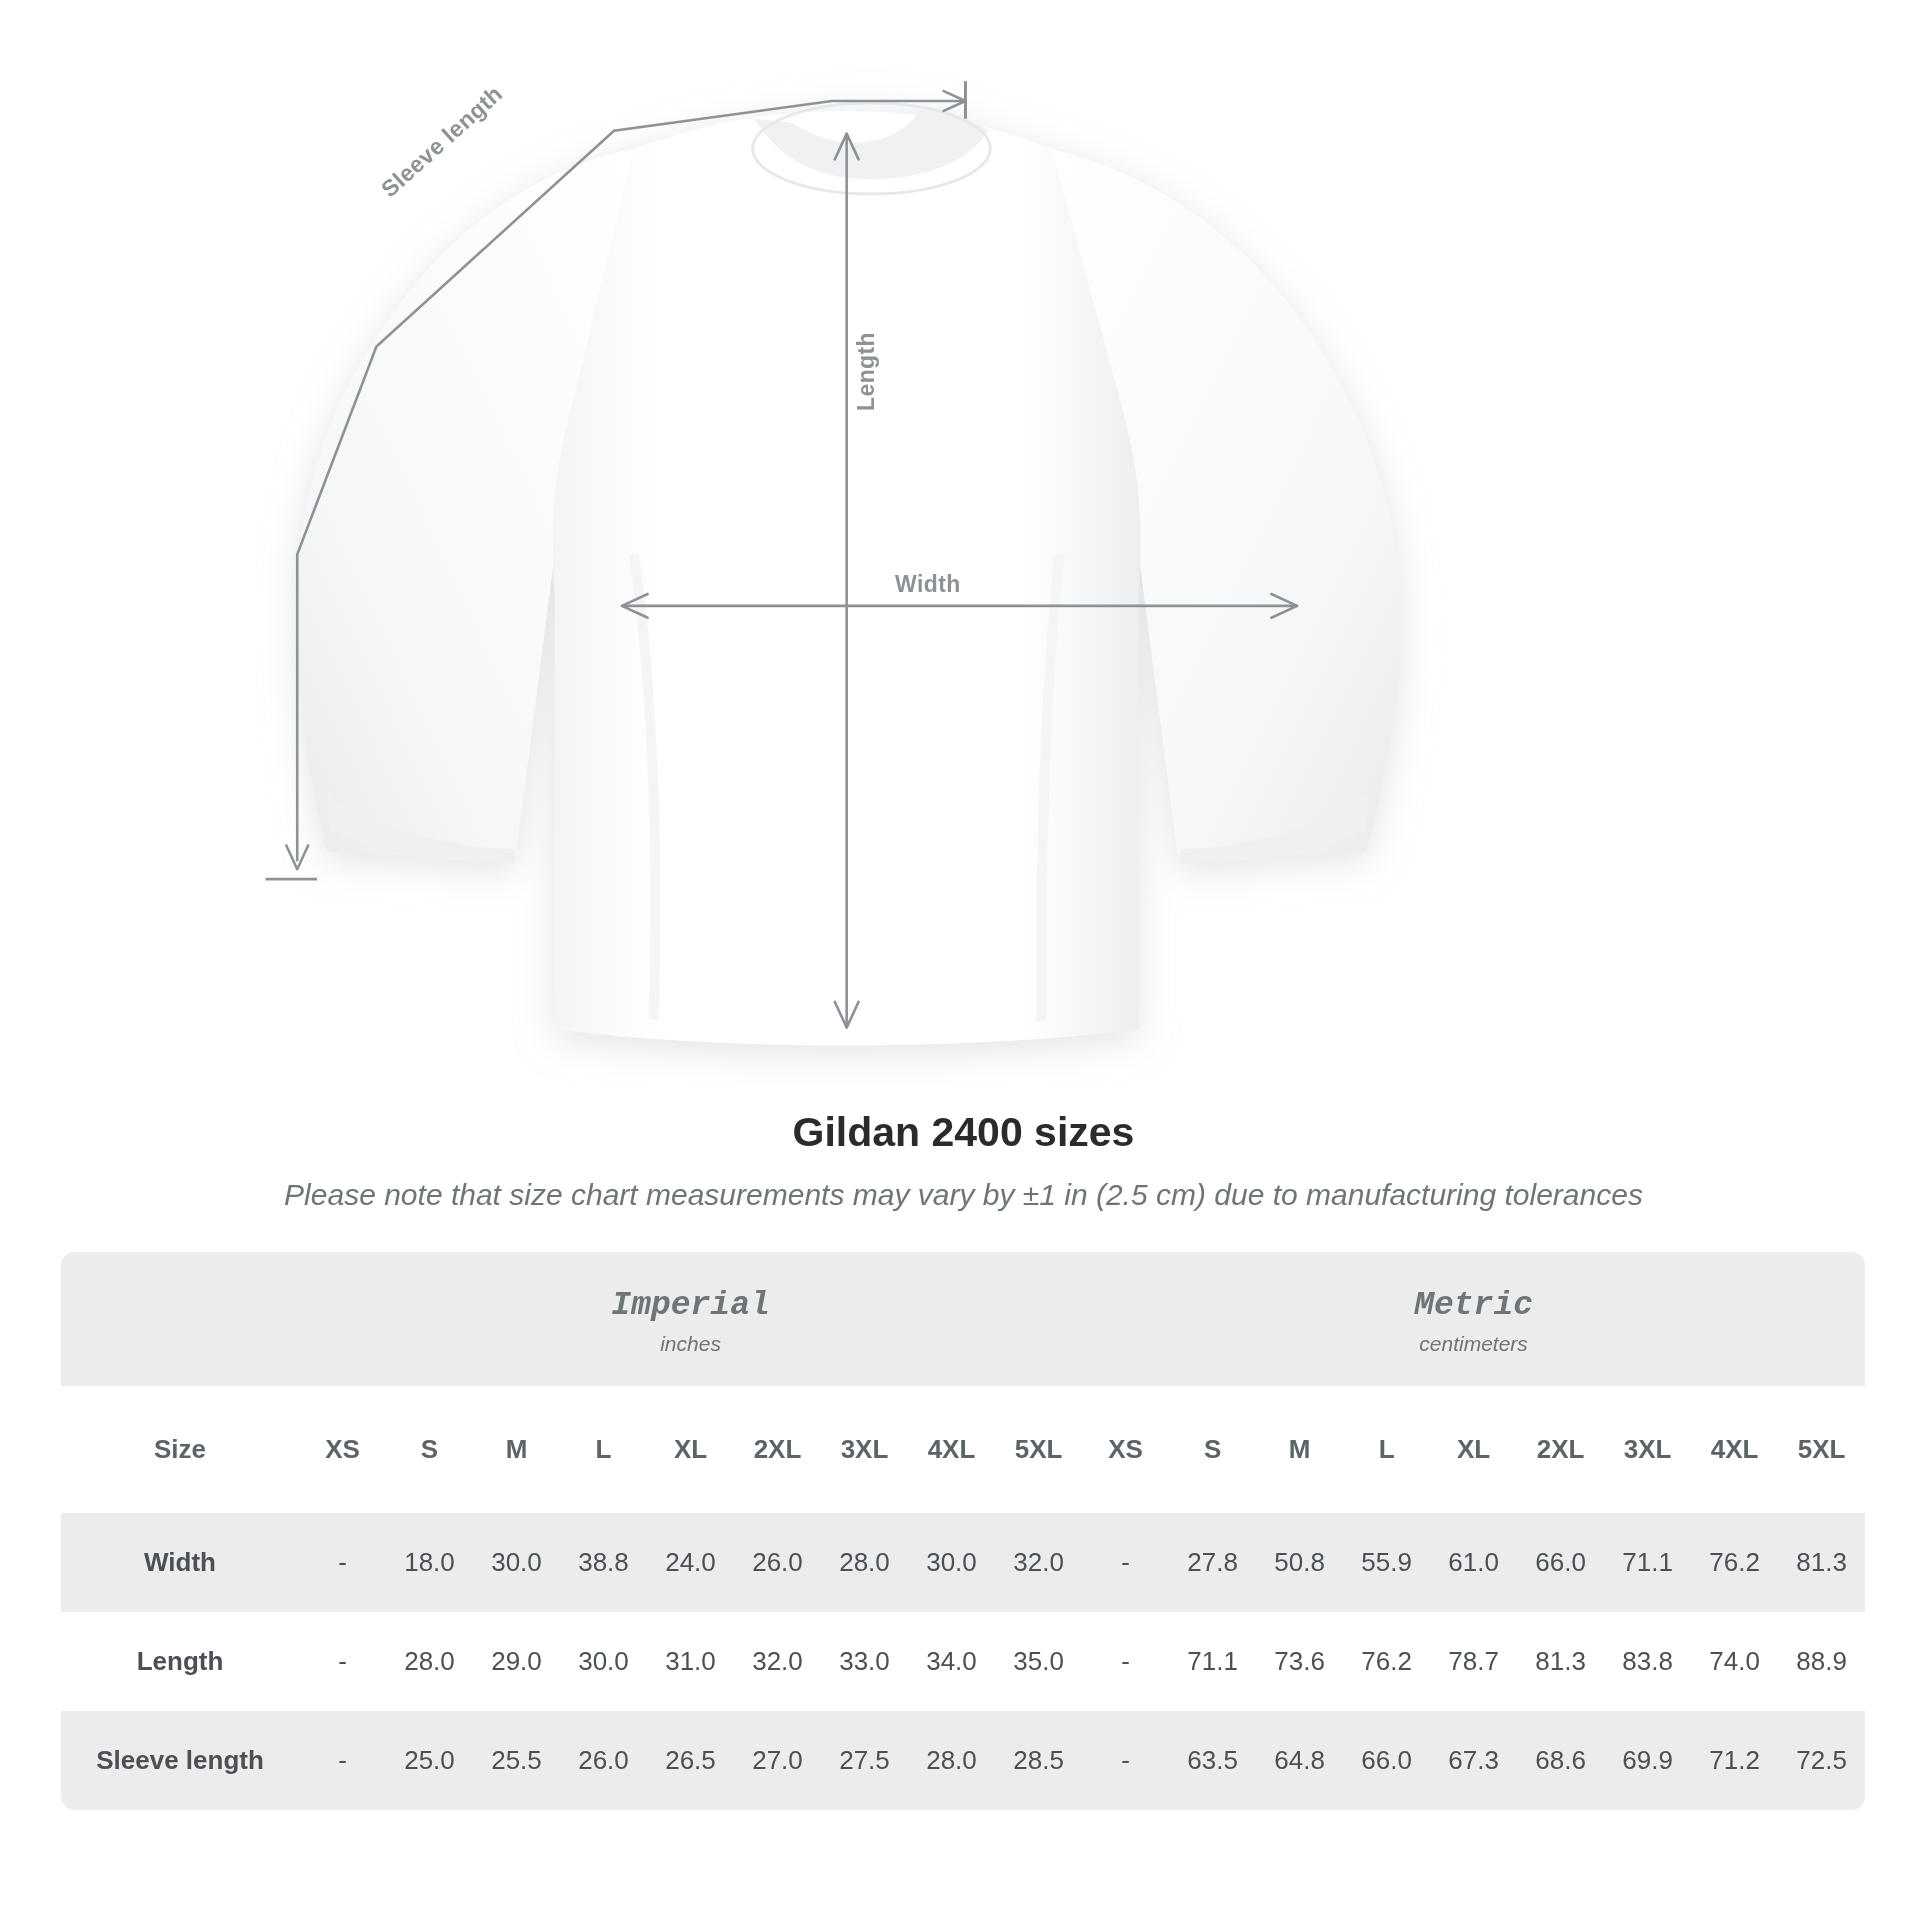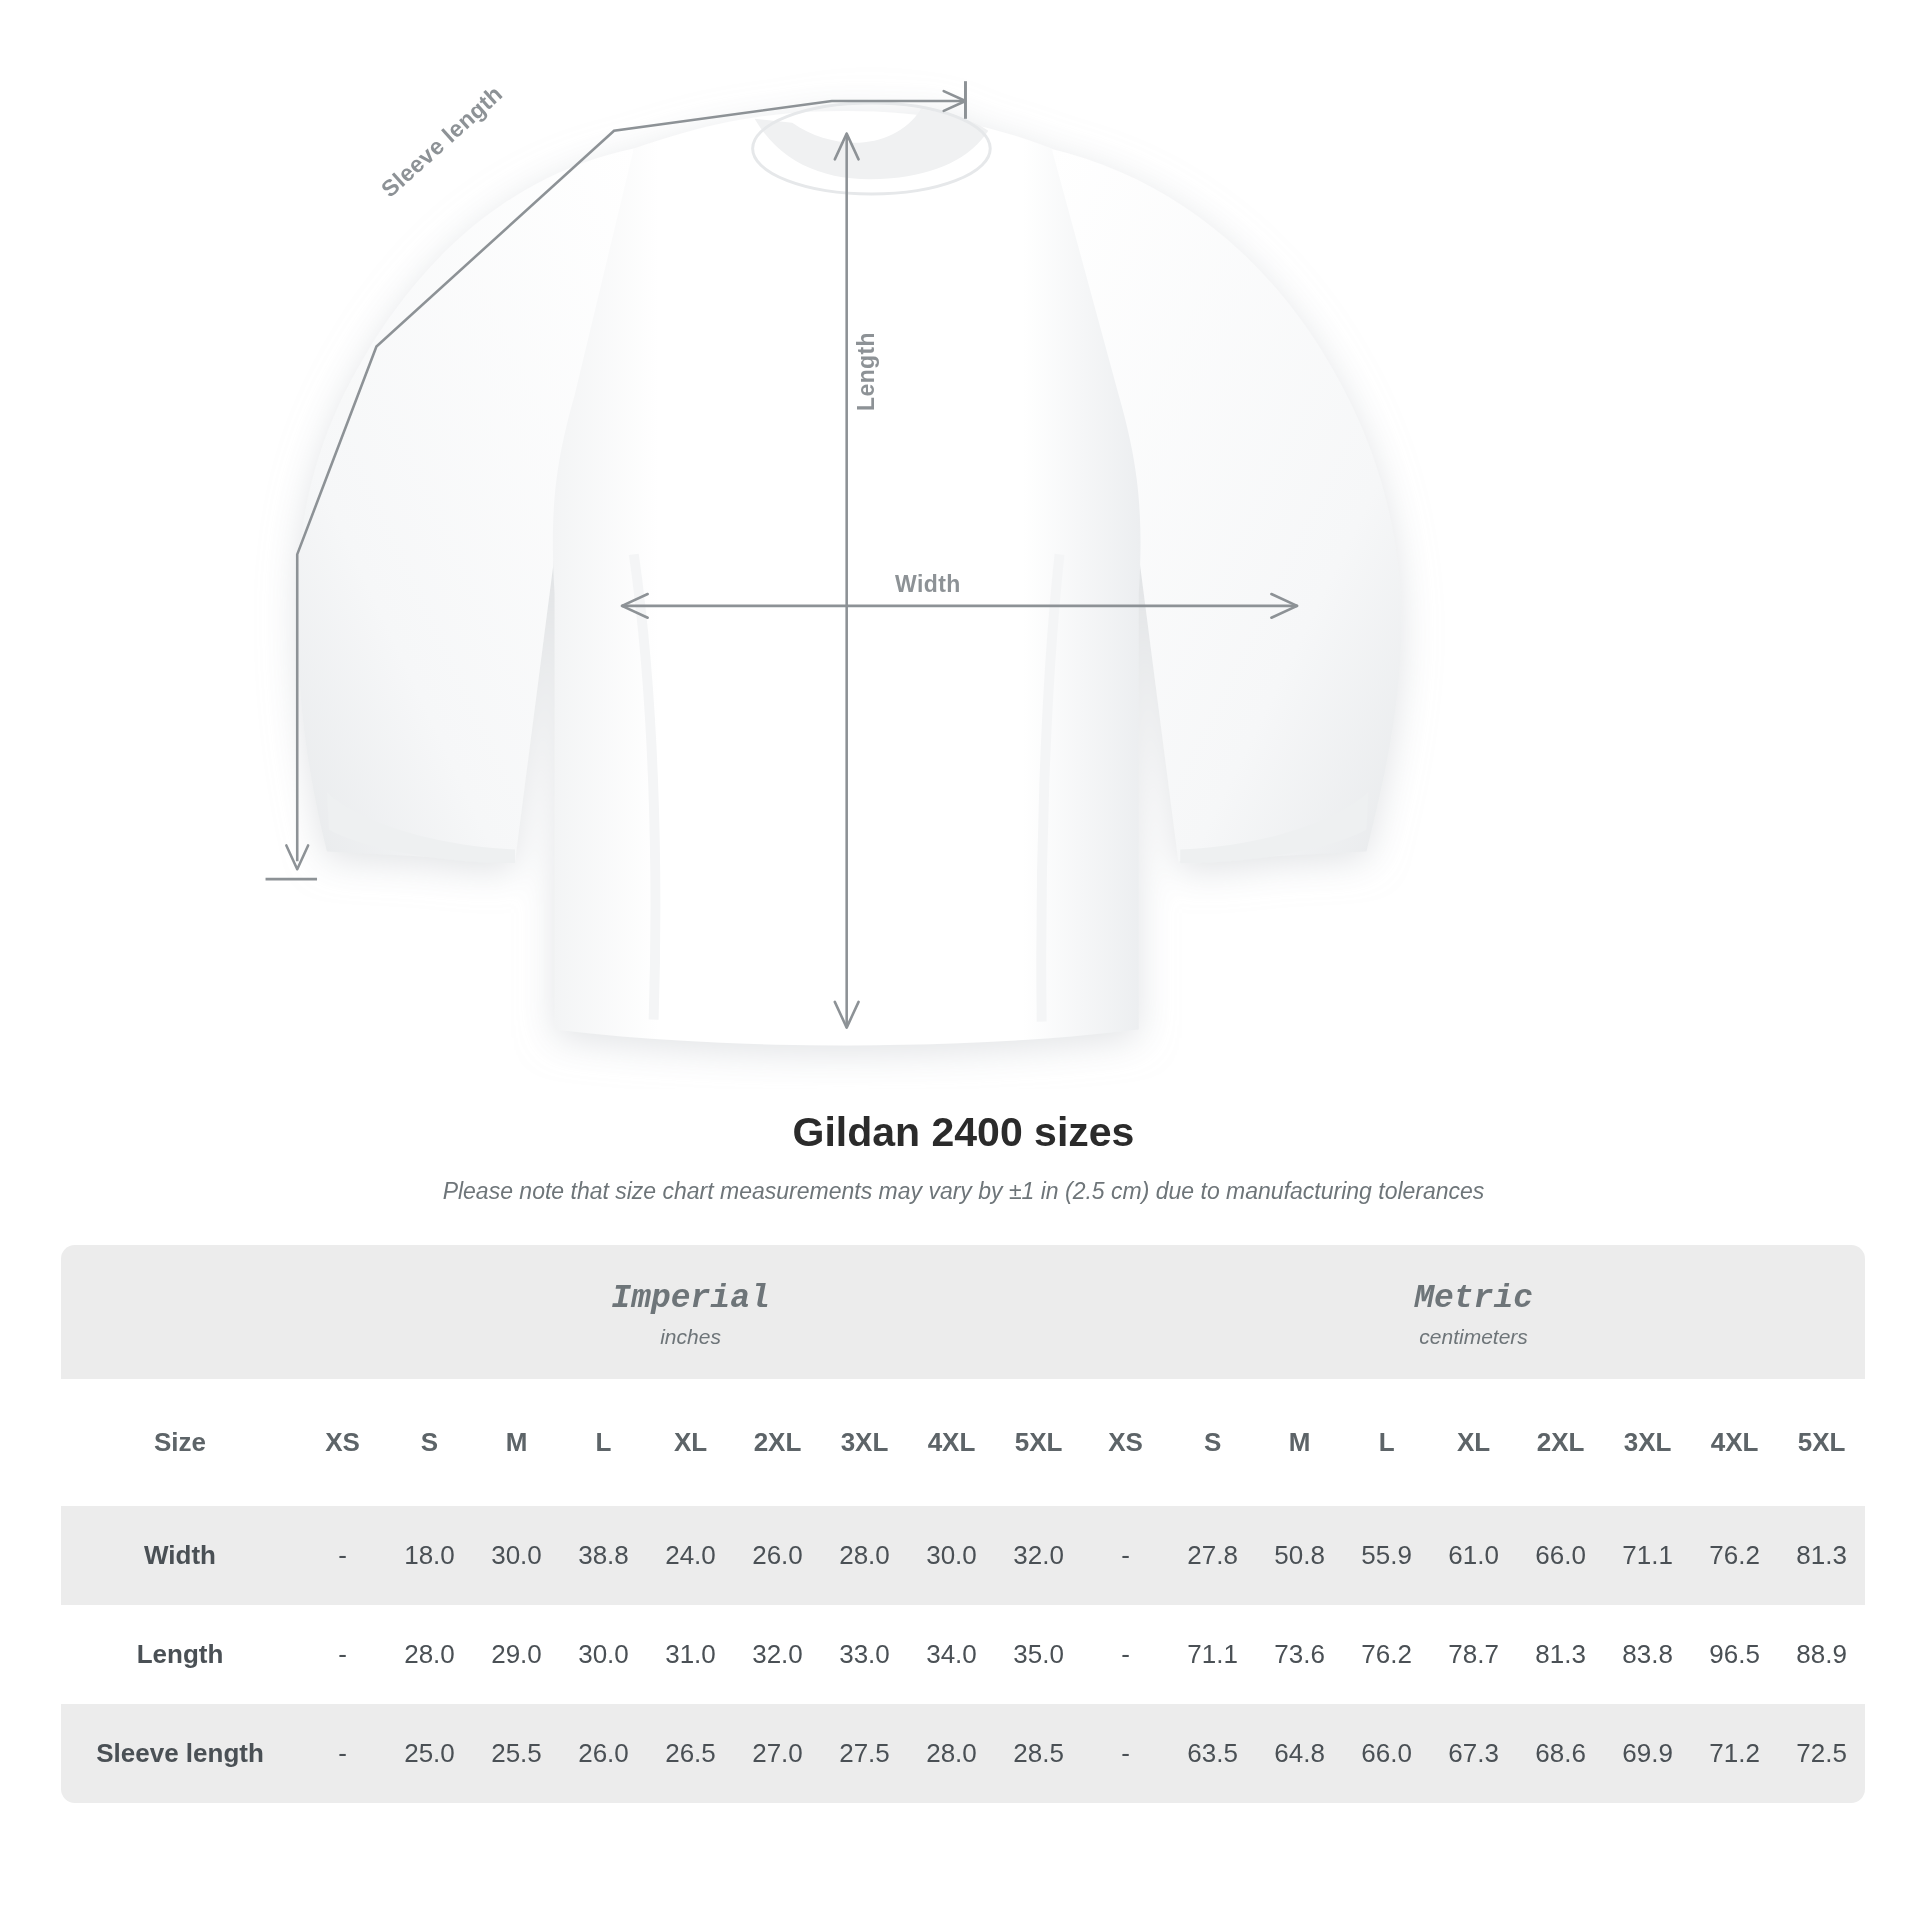--- a/index.html
+++ b/index.html
@@ -61,21 +61,21 @@
     text-align: center;
     margin-top: 20px;
   }
   .chart-title {
     font-size: 41px;
     font-weight: bold;
     color: #2b2b2b;
     margin: 0 0 22px 0;
   }
   .chart-note {
-    font-size: 23px;
+    font-size: 30px;
     font-style: italic;
     color: #6e7579;
     margin: 0;
   }
 
   
   .table-wrap {
     margin: 40px 61px 0 61px;
   }
   table.size-table {
@@ -324,21 +324,21 @@
           <td>33.0</td>
           <td>34.0</td>
           <td>35.0</td>
           <td>-</td>
           <td>71.1</td>
           <td>73.6</td>
           <td>76.2</td>
           <td>78.7</td>
           <td>81.3</td>
           <td>83.8</td>
-          <td>96.5</td>
+          <td>74.0</td>
           <td>88.9</td>
         </tr>
 
         <tr class="data-row row-shade">
           <td class="rowhead">Sleeve length</td>
           <td>-</td>
           <td>25.0</td>
           <td>25.5</td>
           <td>26.0</td>
           <td>26.5</td>

